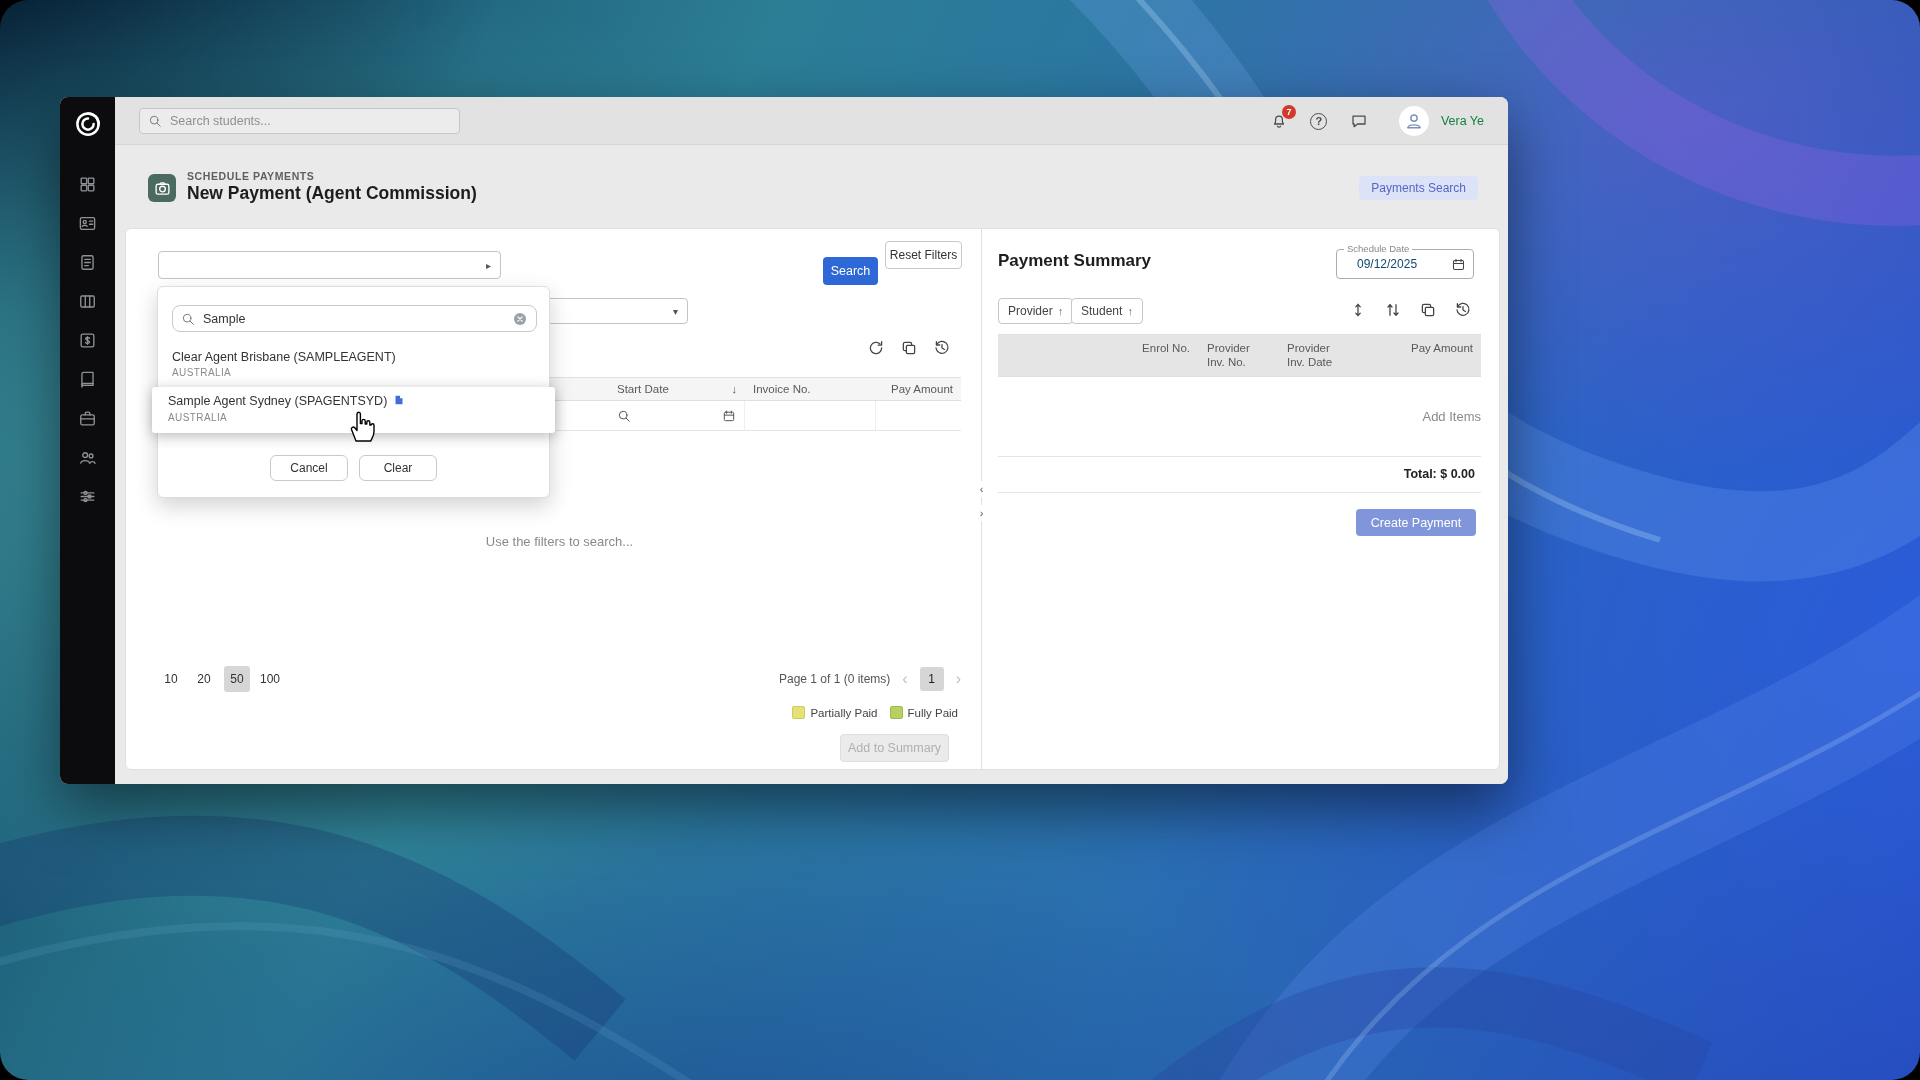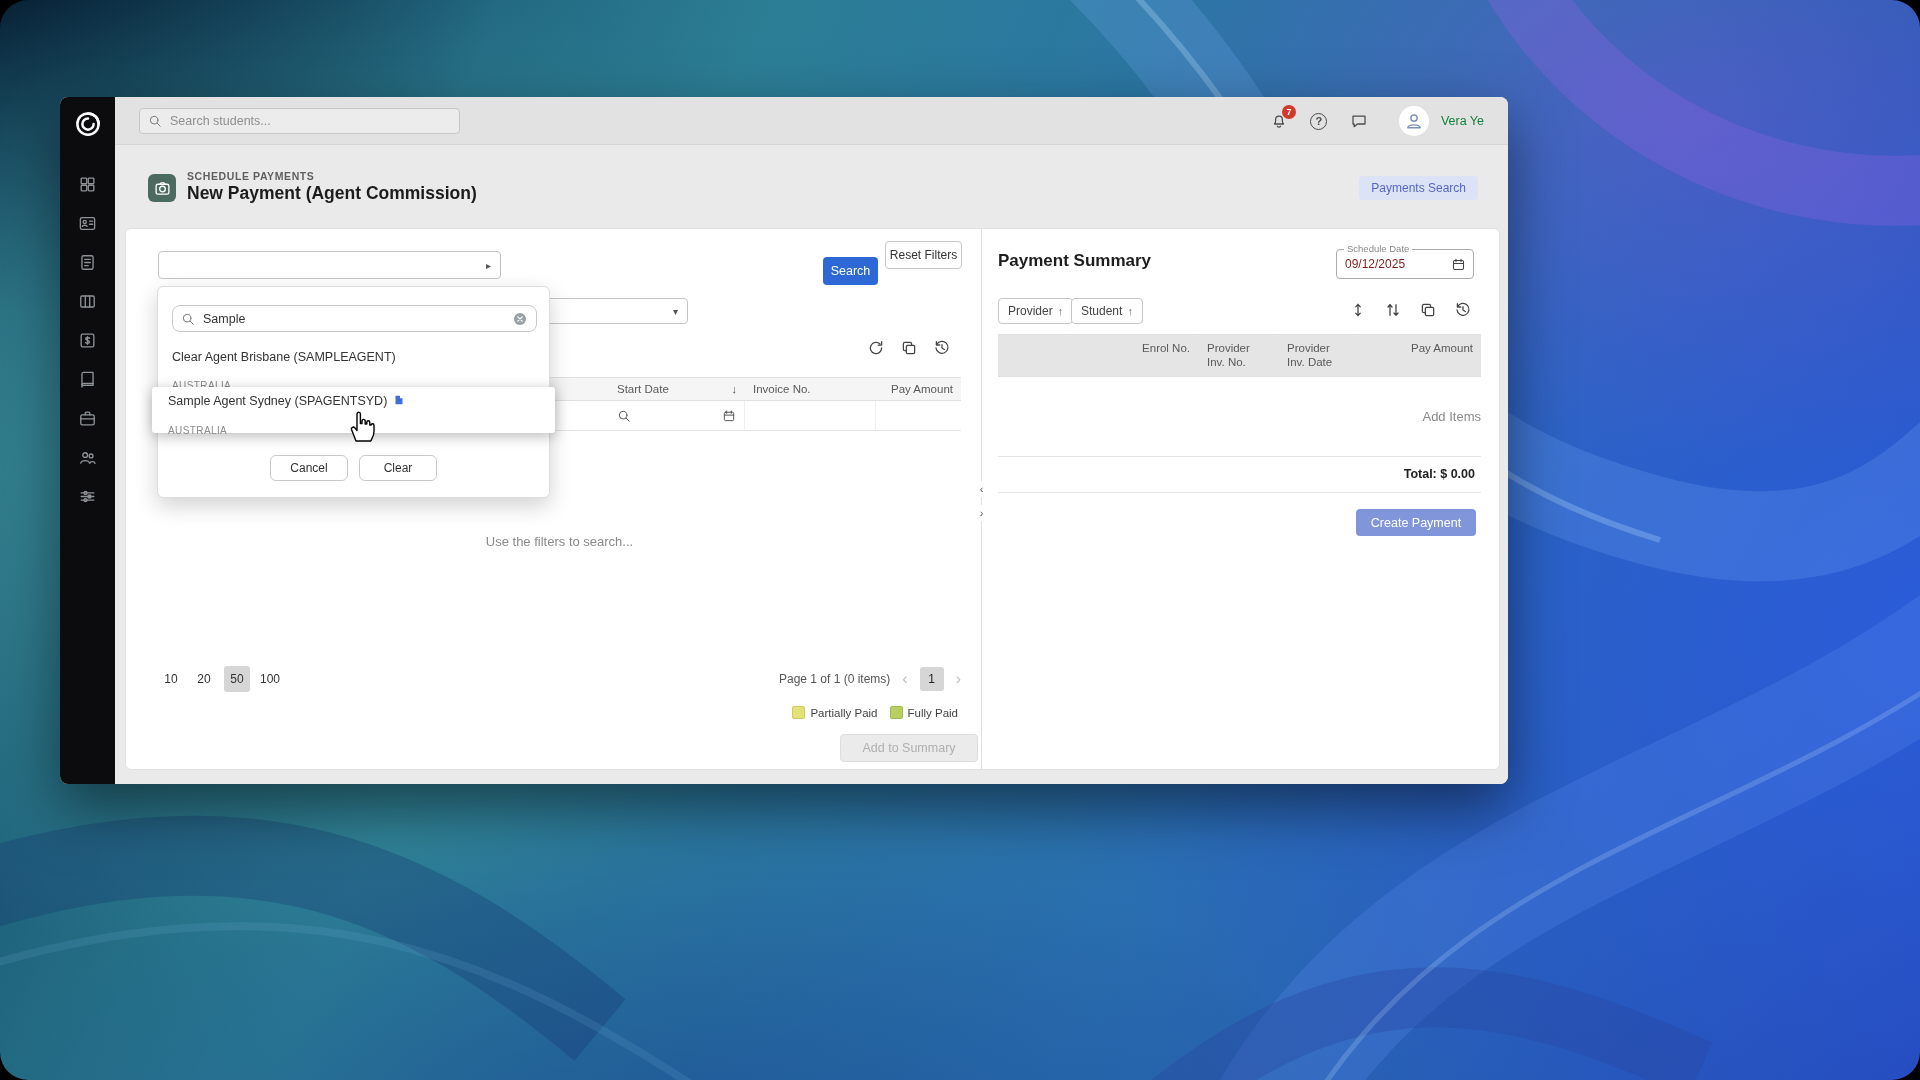--- a/index.html
+++ b/index.html
@@ -67,21 +67,21 @@
   .btn-reset{position:absolute;left:759px;top:12px;width:77px;height:28px;background:#fff;color:#333;border:1px solid #c8c8c8;border-radius:4px;font-size:12px;font-family:inherit;cursor:pointer}
 
   
   .panel{position:absolute;left:31px;top:57px;width:393px;height:212px;background:#fff;border:1px solid #ddd;border-radius:6px;box-shadow:0 8px 22px rgba(0,0,0,.18);z-index:30}
   .p-search{position:absolute;left:14px;top:18px;width:365px;height:27px;border:1px solid #c9c9c9;border-radius:8px;display:flex;align-items:center}
   .p-search svg.mag{width:14px;height:14px;color:#777;margin:0 8px;flex:none}
   .p-search input{border:none;outline:none;font-size:12.5px;color:#333;width:100%;background:transparent;font-family:inherit}
   .p-clear{width:16px;height:16px;margin-right:8px;flex:none;cursor:pointer}
   .opt{position:absolute;left:0;width:100%;padding:6px 14px;cursor:pointer}
   .opt .o-name{font-size:12.5px;color:#333}
-  .opt .o-country{font-size:10px;color:#8a8a8a;letter-spacing:.4px;margin-top:16px}
+  .opt .o-country{font-size:10px;color:#8a8a8a;letter-spacing:.4px;margin-top:3px}
   .opt1{top:57px}
   .opt2{top:100px;left:-6px;width:calc(100% + 12px);background:#fff;border-radius:3px;box-shadow:0 3px 14px rgba(0,0,0,.28);padding:7px 16px;height:46px}
   .b-icon{display:inline-block;vertical-align:-1px;margin-left:6px;color:#3f6fd8}
   .b-icon svg{width:12px;height:12px}
   .p-btn{position:absolute;top:168px;width:78px;height:26px;background:#fff;border:1px solid #c9c9c9;border-radius:6px;font-size:12px;color:#333;font-family:inherit;cursor:pointer}
   .p-cancel{left:112px}.p-clearbtn{left:201px}
 
   
   .tools{position:absolute;left:741px;top:110px;display:flex;gap:13px}
   .tool{width:20px;height:20px;color:#444;cursor:pointer}
@@ -113,33 +113,33 @@
   .pinfo{font-size:12px;color:#555}
   .pnav{font-size:16px;color:#c0c0c0;cursor:pointer;line-height:1}
   .pnum{width:24px;height:24px;background:#d6d6d6;border-radius:3px;display:flex;align-items:center;justify-content:center;font-size:12px;color:#222;cursor:pointer}
 
   
   .legend{position:absolute;left:32px;top:477px;width:800px;display:flex;justify-content:flex-end;gap:12px;align-items:center}
   .lg{display:flex;align-items:center;gap:5px;font-size:11.5px;color:#444}
   .sq{width:13px;height:13px;border-radius:2px}
   .sq-partial{background:#e4e276;border:1px solid #cfcb5e}
   .sq-full{background:#b9cf62;border:1px solid #a3bb4e}
-  .btn-addsum{position:absolute;left:714px;top:505px;width:138px;height:28px;background:#ebebeb;color:#b0b0b0;border:1px solid #ddd;border-radius:4px;font-size:12.5px;font-family:inherit}
+  .btn-addsum{position:absolute;left:714px;top:505px;width:109px;height:28px;background:#ebebeb;color:#b0b0b0;border:1px solid #ddd;border-radius:4px;font-size:12.5px;font-family:inherit}
 
   
   .split{position:absolute;left:855px;top:0;bottom:0;width:1px;background:#e0e0e0}
   .split-h{position:absolute;left:849px;width:13px;height:16px;display:flex;align-items:center;justify-content:center;font-size:11px;color:#555;cursor:pointer;background:#fff}
   .sh1{top:252px}.sh2{top:276px}
 
   
   .spane{position:absolute;left:857px;top:0;right:0;bottom:0}
   .s-title{position:absolute;left:15px;top:22px;font-size:17px;font-weight:700;color:#1e1e1e}
   .sched{position:absolute;right:25px;top:20px;width:138px;height:30px;border:1px solid #ababab;border-radius:4px}
   .sched .lbl{position:absolute;top:-7px;left:7px;background:#fff;padding:0 3px;font-size:9.5px;color:#888}
-  .sched .val{position:absolute;left:8px;top:7px;font-size:12px;color:#7f1d1d}
+  .sched .val{position:absolute;left:20px;top:7px;font-size:12px;color:#0c4a6e}
   .sched svg{position:absolute;right:7px;top:7px;width:15px;height:15px;color:#444}
   .chip{position:absolute;top:69px;height:26px;border:1px solid #c6c6c6;border-radius:4px;background:#fff;display:flex;align-items:center;padding:0 9px;font-size:12px;color:#444;gap:5px;cursor:pointer}
   .chip .up{font-size:11px;color:#666}
   .chip1{left:15px}.chip2{left:88px}
   .s-tools{position:absolute;right:25px;top:72px;display:flex;gap:15px}
   .stable{position:absolute;left:15px;top:105px;width:483px}
   .shead{display:flex;background:#e5e5e5;border-top:1px solid #e0e0e0;border-bottom:1px solid #e0e0e0;font-size:11.5px;color:#5a5a5a;line-height:1.25}
   .shead>div{padding:6px 8px;border-right:1px solid #e6e6e6;min-height:40px;display:flex;align-items:flex-start}
   .shead .s0{width:73px}
   .shead .s1{width:128px;justify-content:flex-end;text-align:right}

